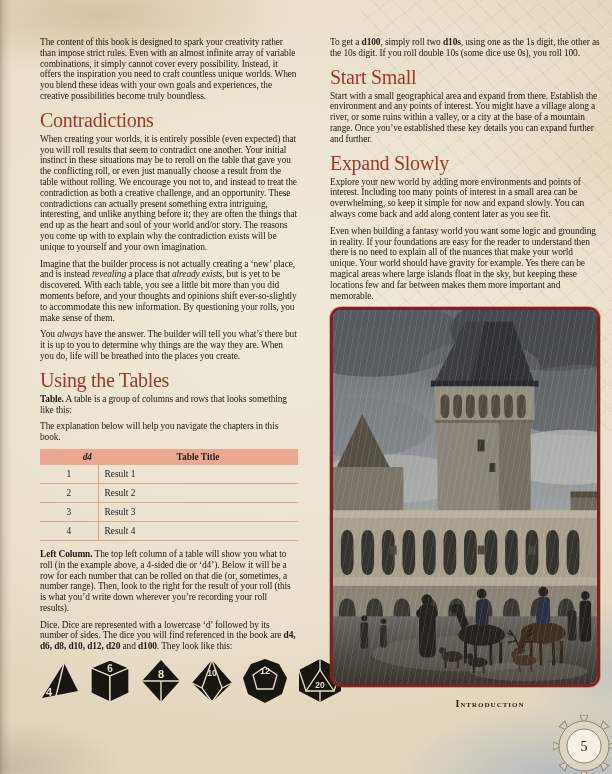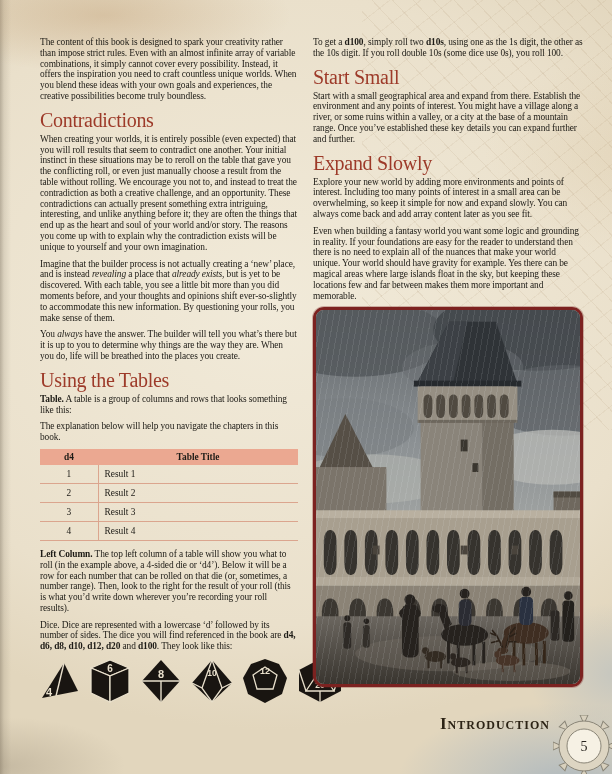--- a/index.html
+++ b/index.html
@@ -14,45 +14,45 @@
       radial-gradient(ellipse 170px 70px at 1% 99%, rgba(128,116,96,.28), transparent 70%),
       linear-gradient(90deg, rgba(105,95,78,.40) 0px, rgba(105,95,78,.14) 4px, rgba(105,95,78,0) 11px),
       radial-gradient(ellipse 520px 420px at 45% 40%, #f1ead9, #eae0cb 75%, #e2d6bd 100%);
   }
   .scratches{position:absolute;right:0;top:0;width:250px;height:430px;pointer-events:none;
     background:
       repeating-linear-gradient(47deg, rgba(150,117,78,.10) 0 1px, transparent 1px 15px),
       repeating-linear-gradient(-38deg, rgba(150,117,78,.08) 0 1px, transparent 1px 19px);}
   .col{position:absolute;top:37px;}
   .col-left{left:40px;width:258px;}
-  .col-right{left:313px;width:270px;}
+  .col-right{left:330px;width:270px;}
   p.body{margin:0 0 6px;font-size:9.4px;line-height:10.8px;letter-spacing:-0.1px;}
   h2.head{font-size:20px;line-height:22px;font-weight:normal;color:#9d3a29;
     margin:7px 0 3px;letter-spacing:-0.3px;}
   
   table.dtable{width:100%;border-collapse:collapse;margin:3px 0 8px;font-size:9.4px;}
   table.dtable th{background:#eba891;font-weight:bold;padding:3px 6px;text-align:center;}
-  table.dtable th.c1{width:46px;text-align:center;}
+  table.dtable th.c1{width:46px;text-align:right;font-style:italic;}
   table.dtable td{padding:4px 6px;border-bottom:1.3px solid #dba58e;}
   table.dtable td.c1{text-align:center;}
   table.dtable td.c2{border-left:1.3px solid #dba58e;}
   
   .dice-row{display:flex;align-items:center;gap:8px;margin-top:3px;}
   .die svg{display:block;}
   .die text{font-family:"Liberation Sans",sans-serif;font-weight:bold;fill:#e9e0cc;text-anchor:middle;}
   
   .art-frame{position:relative;width:264px;height:374px;margin-top:5px;
     border:3px solid #7c2220;border-radius:11px;overflow:hidden;
     box-shadow:0 0 0 1px rgba(124,34,32,.30);}
   .art-frame svg{display:block;}
   .rain{position:absolute;inset:0;pointer-events:none;
     background:repeating-linear-gradient(100deg, rgba(232,237,240,.10) 0 1px, rgba(0,0,0,0) 1px 6px);}
   
-  .footer-label{position:absolute;left:440px;top:714px;width:100px;text-align:center;
-    font-variant:small-caps;font-weight:bold;font-size:17px;letter-spacing:1px;color:#2c2315;}
+  .footer-label{position:absolute;left:440px;top:698px;width:100px;text-align:center;
+    font-variant:small-caps;font-weight:bold;font-size:10px;letter-spacing:1px;color:#2c2315;}
   .compass{position:absolute;left:553px;top:715px;width:62px;height:62px;}
   .compass text{font-family:"Liberation Serif",serif;fill:#27241e;text-anchor:middle;}
 </style>
 </head>
 <body>
 
 <div class="page">
   <div class="scratches"></div>
 
   <div class="col col-left">
@@ -156,21 +156,21 @@
     </div>
   </div>
 
   <div class="col col-right">
     <p class="body"><span>To get a </span><span style="font-weight: bold;">d100</span><span>, simply roll two </span><span style="font-weight: bold;">d10s</span><span>, using one as the 1s digit, the other as the 10s digit. If you roll double 10s (some dice use 0s), you roll 100.</span></p>
 
     <h2 class="head">Start Small</h2>
     <p class="body"><span>Start with a small geographical area and expand from there. Establish the environment and any points of interest. You might have a village along a river, or some ruins within a valley, or a city at the base of a mountain range. Once you’ve established these key details you can expand further and further.</span></p>
 
     <h2 class="head">Expand Slowly</h2>
-    <p class="body"><span>Explore your new world by adding more environments and points of interest. Including too many points of interest in a small area can be overwhelming, so keep it simple for now and expand slowly. You can always come back and add array content later as you see fit.</span></p>
+    <p class="body"><span>Explore your new world by adding more environments and points of interest. Including too many points of interest in a small area can be overwhelming, so keep it simple for now and expand slowly. You can always come back and add along content later as you see fit.</span></p>
 
     <p class="body"><span>Even when building a fantasy world you want some logic and grounding in reality. If your foundations are easy for the reader to understand then there is no need to explain all of the nuances that make your world unique. Your world should have gravity for example. Yes there can be magical areas where large islands float in the sky, but keeping these locations few and far between makes them more important and memorable.</span></p>
 
     <div class="art-frame" role="img" aria-label="Stone castle tower under a stormy rainy sky above an arched two-story courtyard gallery, with riders on horses, a stag, dogs and townsfolk below">
       <svg width="264" height="374" viewBox="0 0 270 381" preserveAspectRatio="none">
         <defs>
           <linearGradient id="sky" x1="0" y1="0" x2="0" y2="1">
             <stop offset="0" stop-color="#5f6468"></stop>
               <stop offset="0.35" stop-color="#8b9093"></stop>
               <stop offset="0.6" stop-color="#a3a6a4"></stop>

